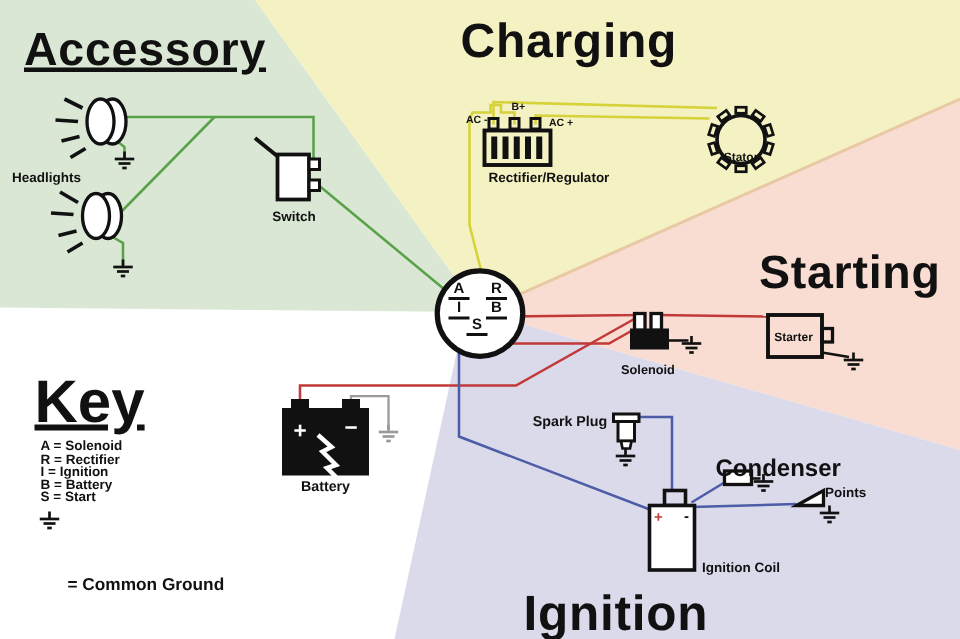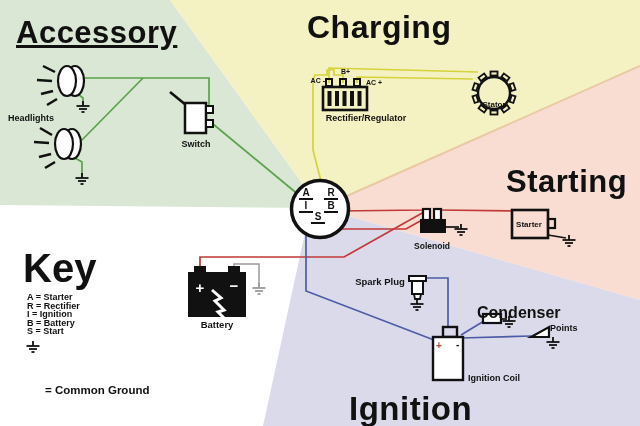--- a/index.html
+++ b/index.html
@@ -175,24 +175,24 @@
     <use href="#gnd" transform="translate(509,321)" stroke="#111" stroke-width="1.8"></use>
     <use href="#gnd" transform="translate(553,342)" stroke="#111" stroke-width="1.8"></use>
     <use href="#gnd" transform="translate(33,346)" stroke="#111" stroke-width="1.8"></use>
   </g>
 </svg>
 
 <div class="lbl title" style="left:16px;top:15px;text-decoration:underline;">Accessory</div>
 <div class="lbl title" style="left:307px;top:9px;font-size:32px;">Charging</div>
 <div class="lbl title" style="left:506px;top:164px;">Starting</div>
 <div class="lbl title" style="left:349px;top:390px;font-size:33px;">Ignition</div>
-<div class="lbl" style="left:23px;top:246px;font-size:40px;">Key</div>
+<div class="lbl" style="left:23px;top:246px;font-size:40px;text-decoration:underline;">Key</div>
 
 <div style="position:absolute;left:27px;top:293px;">
-  <div class="kline">A = Starter</div>
+  <div class="kline">A = Solenoid</div>
   <div class="kline">R = Rectifier</div>
   <div class="kline">I = Ignition</div>
   <div class="kline">B = Battery</div>
   <div class="kline">S = Start</div>
 </div>
 <div class="lbl" style="left:45px;top:340px;font-size:11.5px;margin-top:44px;">= Common Ground</div>
 
 <div class="term" style="left:299px;top:187px;">A</div>
 <div class="term" style="left:324px;top:187px;">R</div>
 <div class="term" style="left:299px;top:200px;">I</div>

